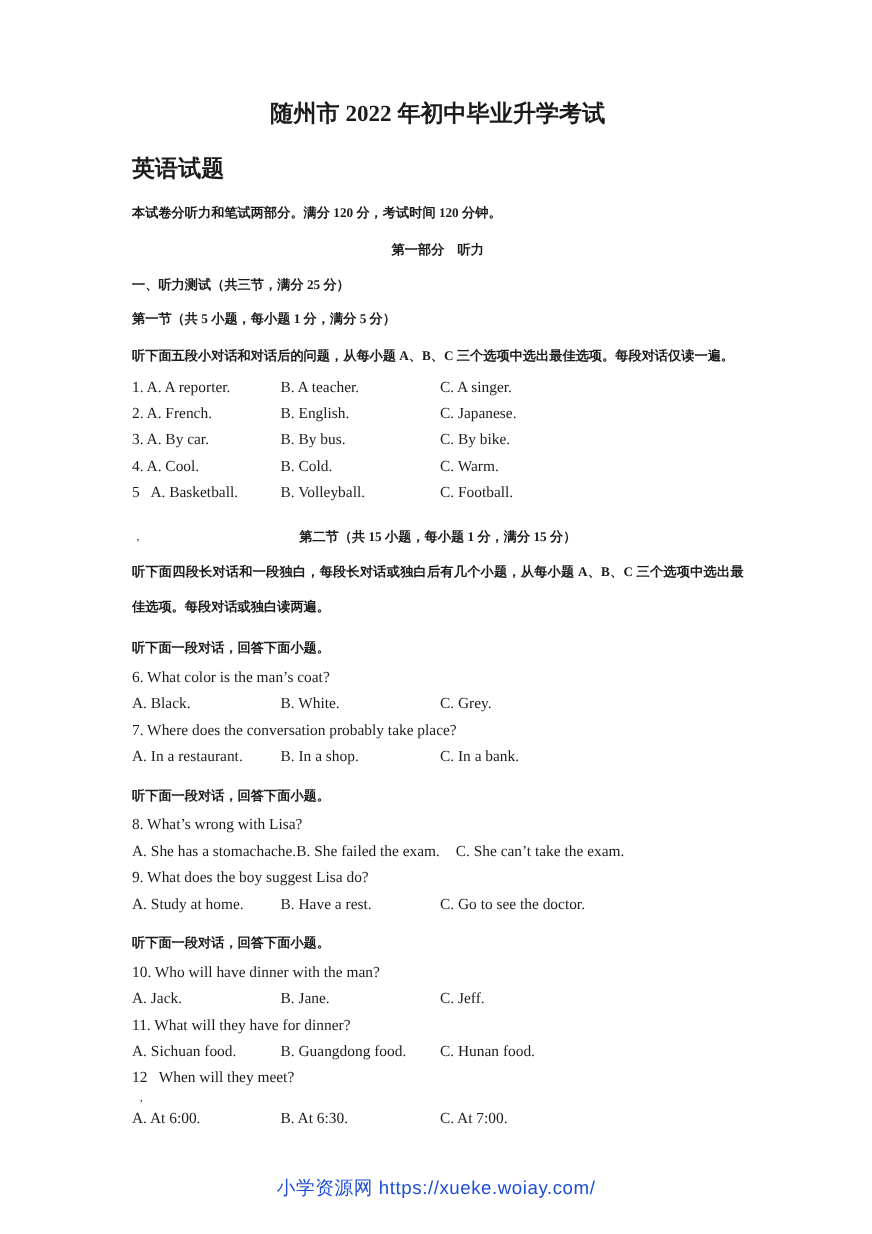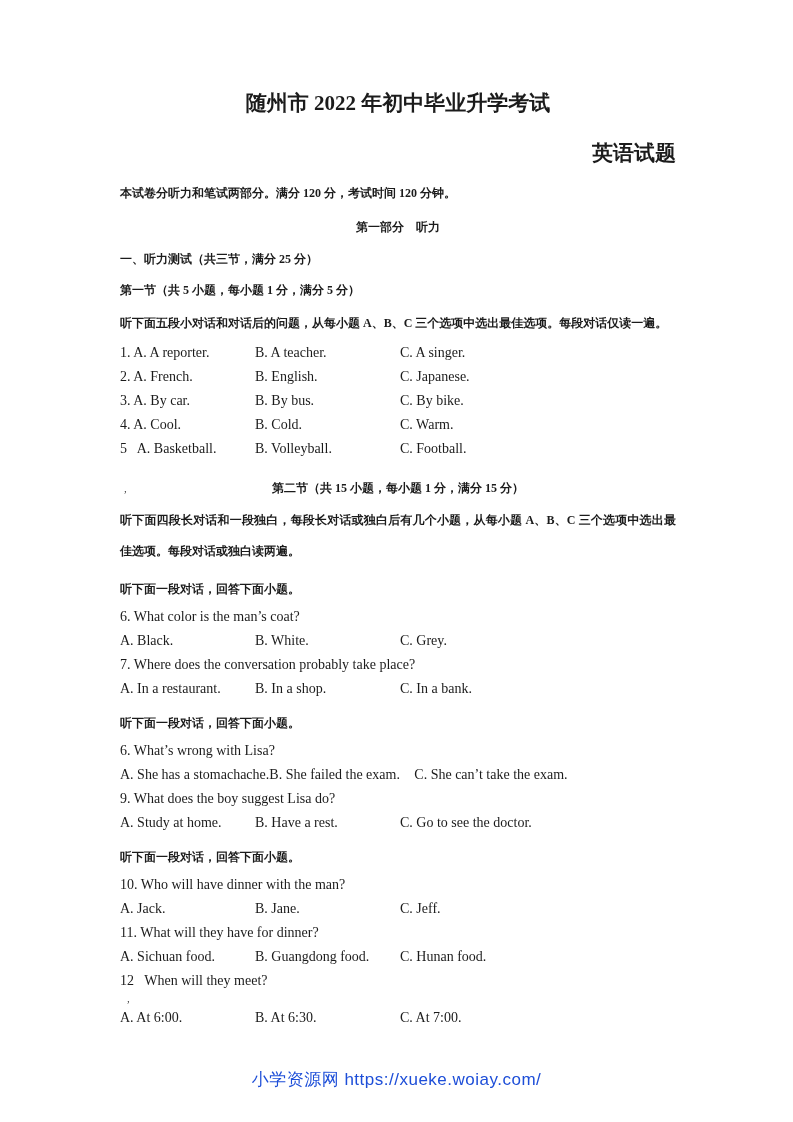--- a/index.html
+++ b/index.html
@@ -18,21 +18,21 @@
   }
   .title {
     margin-top: 88px;
     text-align: center;
     font-size: 21px;
     font-weight: bold;
     line-height: 30px;
   }
   .subtitle {
     margin-top: 20px;
-    text-align: right;
+    text-align: left;
     font-size: 21px;
     font-weight: bold;
     line-height: 30px;
   }
   .cn { font-weight: bold; font-size: 12px; }
   .intro { margin-top: 12px; line-height: 26px; }
   .part-heading { margin-top: 8px; text-align: center; line-height: 26px; }
   .section-title { margin-top: 6px; line-height: 26px; }
   .sub-title { margin-top: 5px; line-height: 26px; }
   .cn-para {
@@ -132,21 +132,21 @@
       <div class="q-line">7. Where does the conversation probably take place?</div>
       <div class="opt-row">
         <span>A. In a restaurant.</span>
         <span>B. In a shop.</span>
         <span>C. In a bank.</span>
       </div>
     </div>
 
     <div class="cn lead">听下面一段对话，回答下面小题。</div>
     <div class="qblock">
-      <div class="q-line">6. What’s wrong with Lisa?</div>
+      <div class="q-line">8. What’s wrong with Lisa?</div>
       <div class="opt-row">
         <span>A. She has a stomachache.</span>
         <span>B. She failed the exam.</span>
         <span>C. She can’t take the exam.</span>
       </div>
       <div class="q-line">9. What does the boy suggest Lisa do?</div>
       <div class="opt-row">
         <span>A. Study at home.</span>
         <span>B. Have a rest.</span>
         <span>C. Go to see the doctor.</span>

